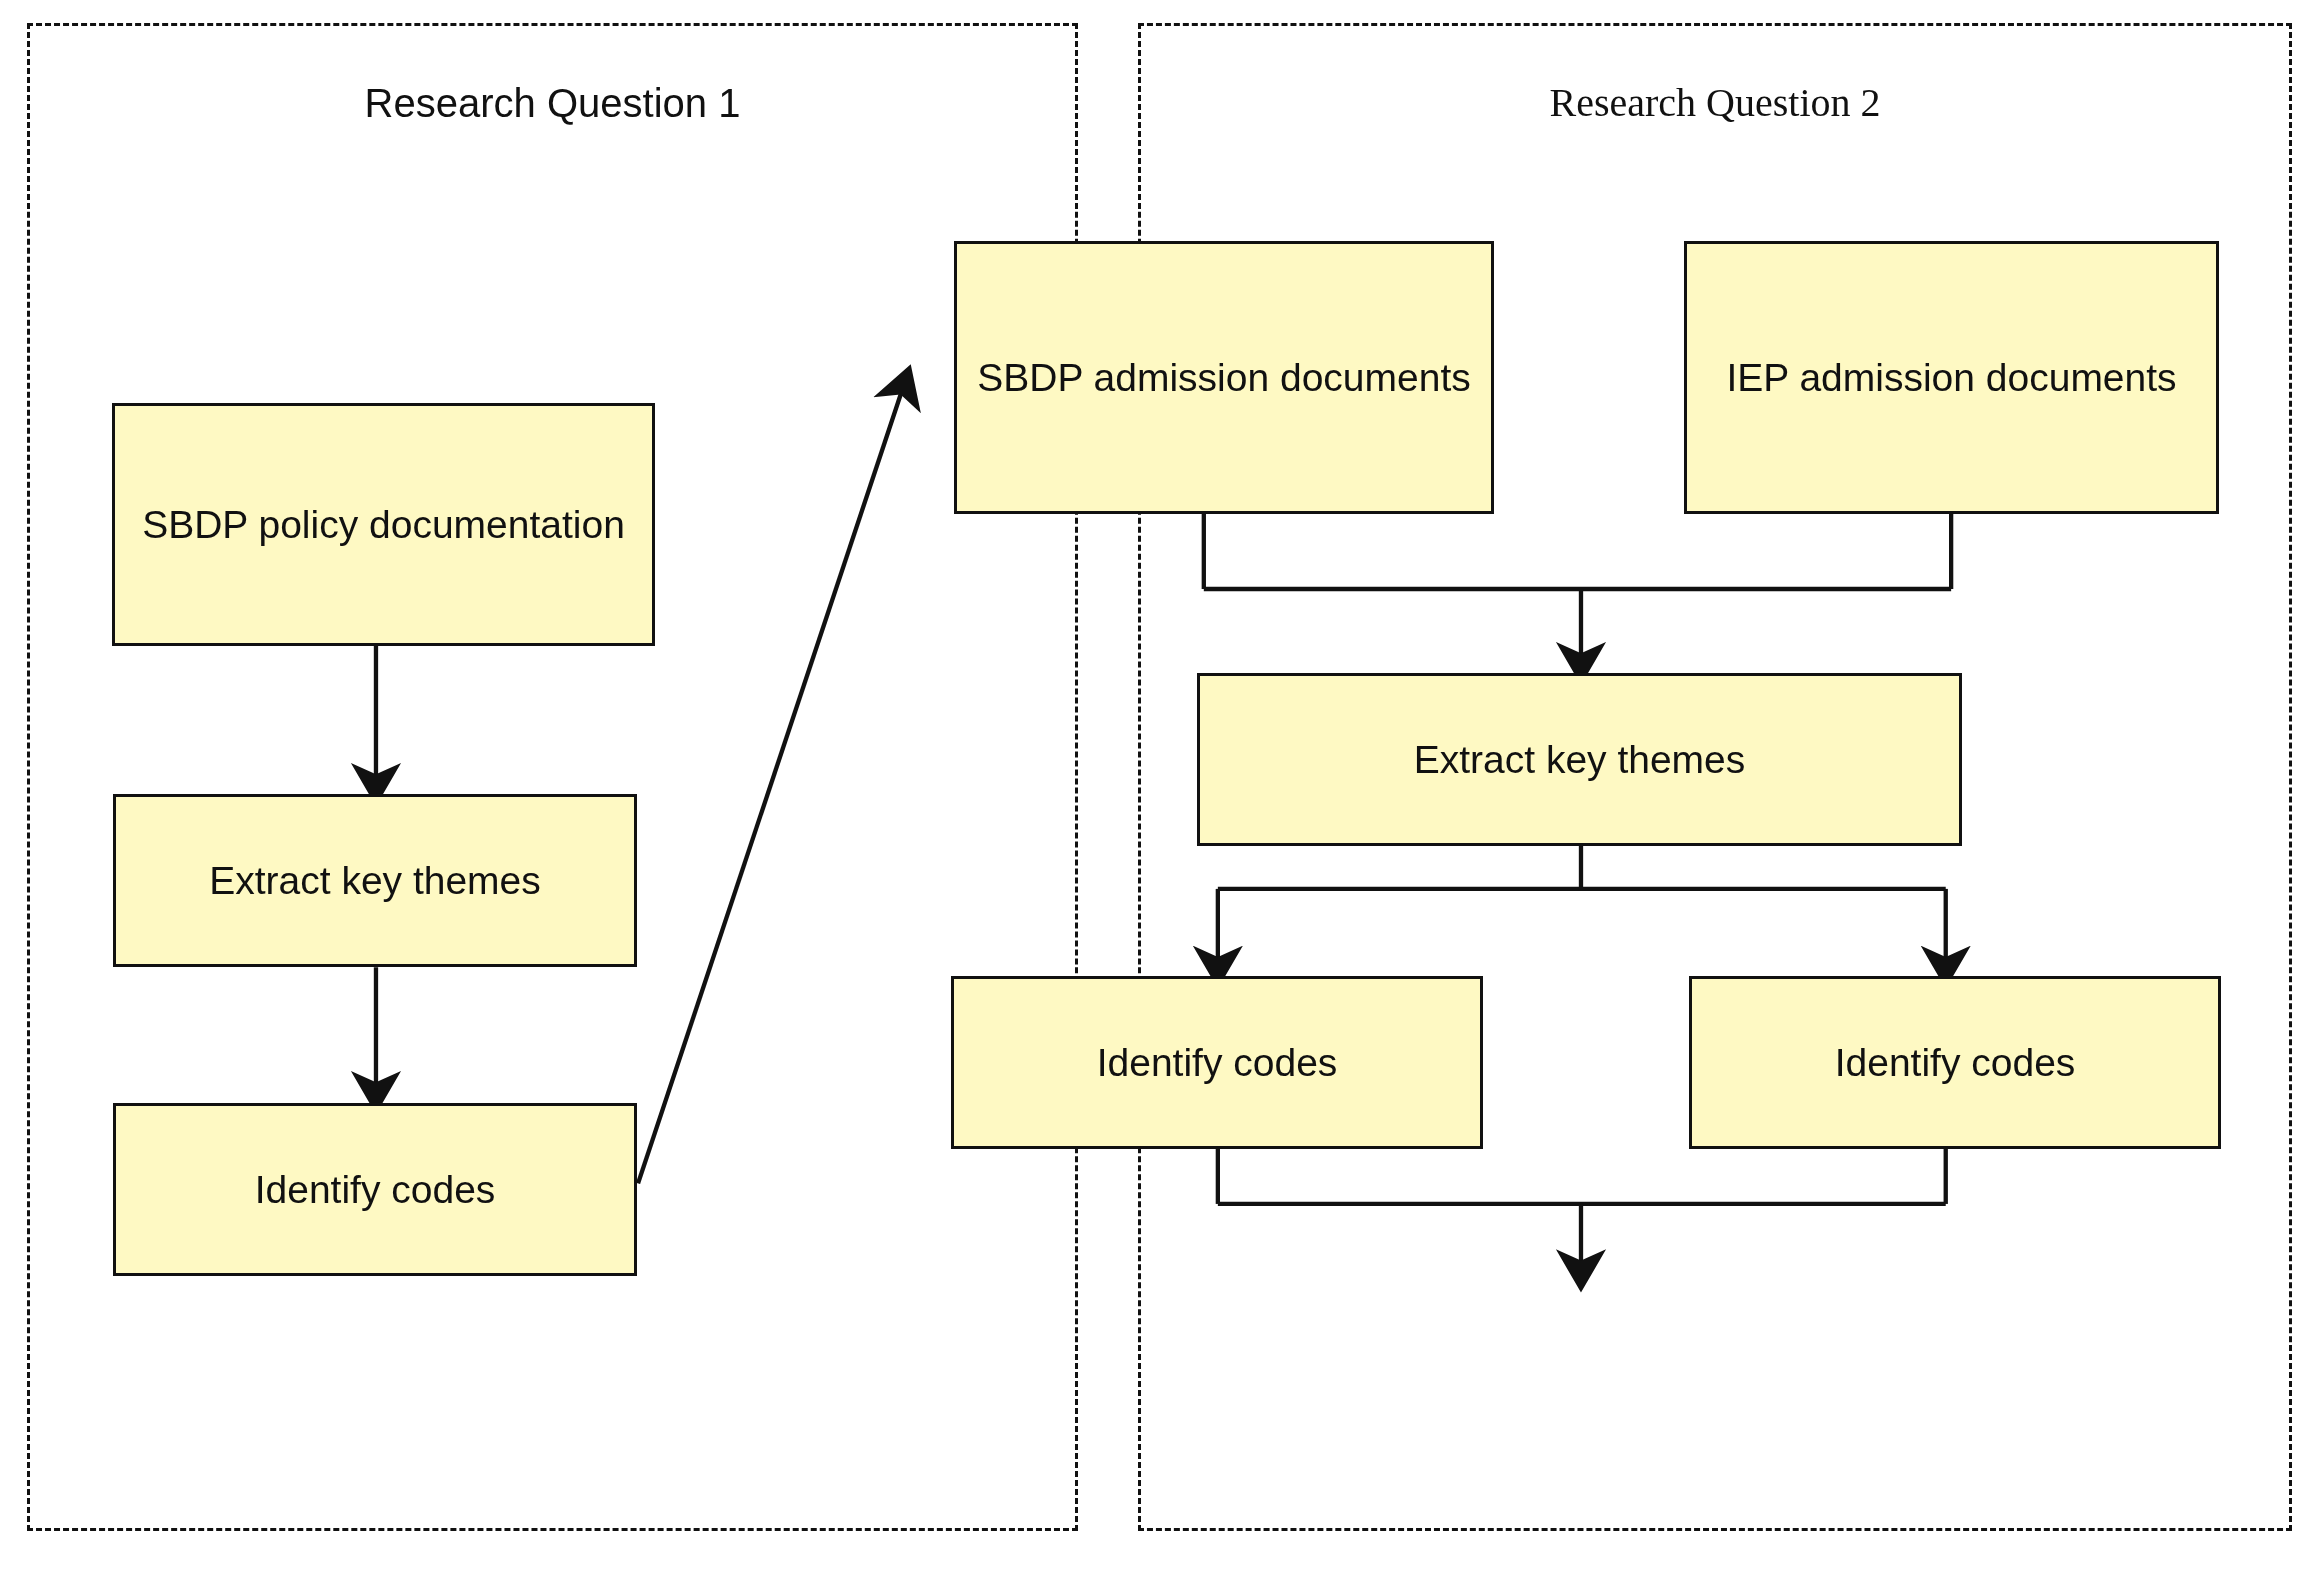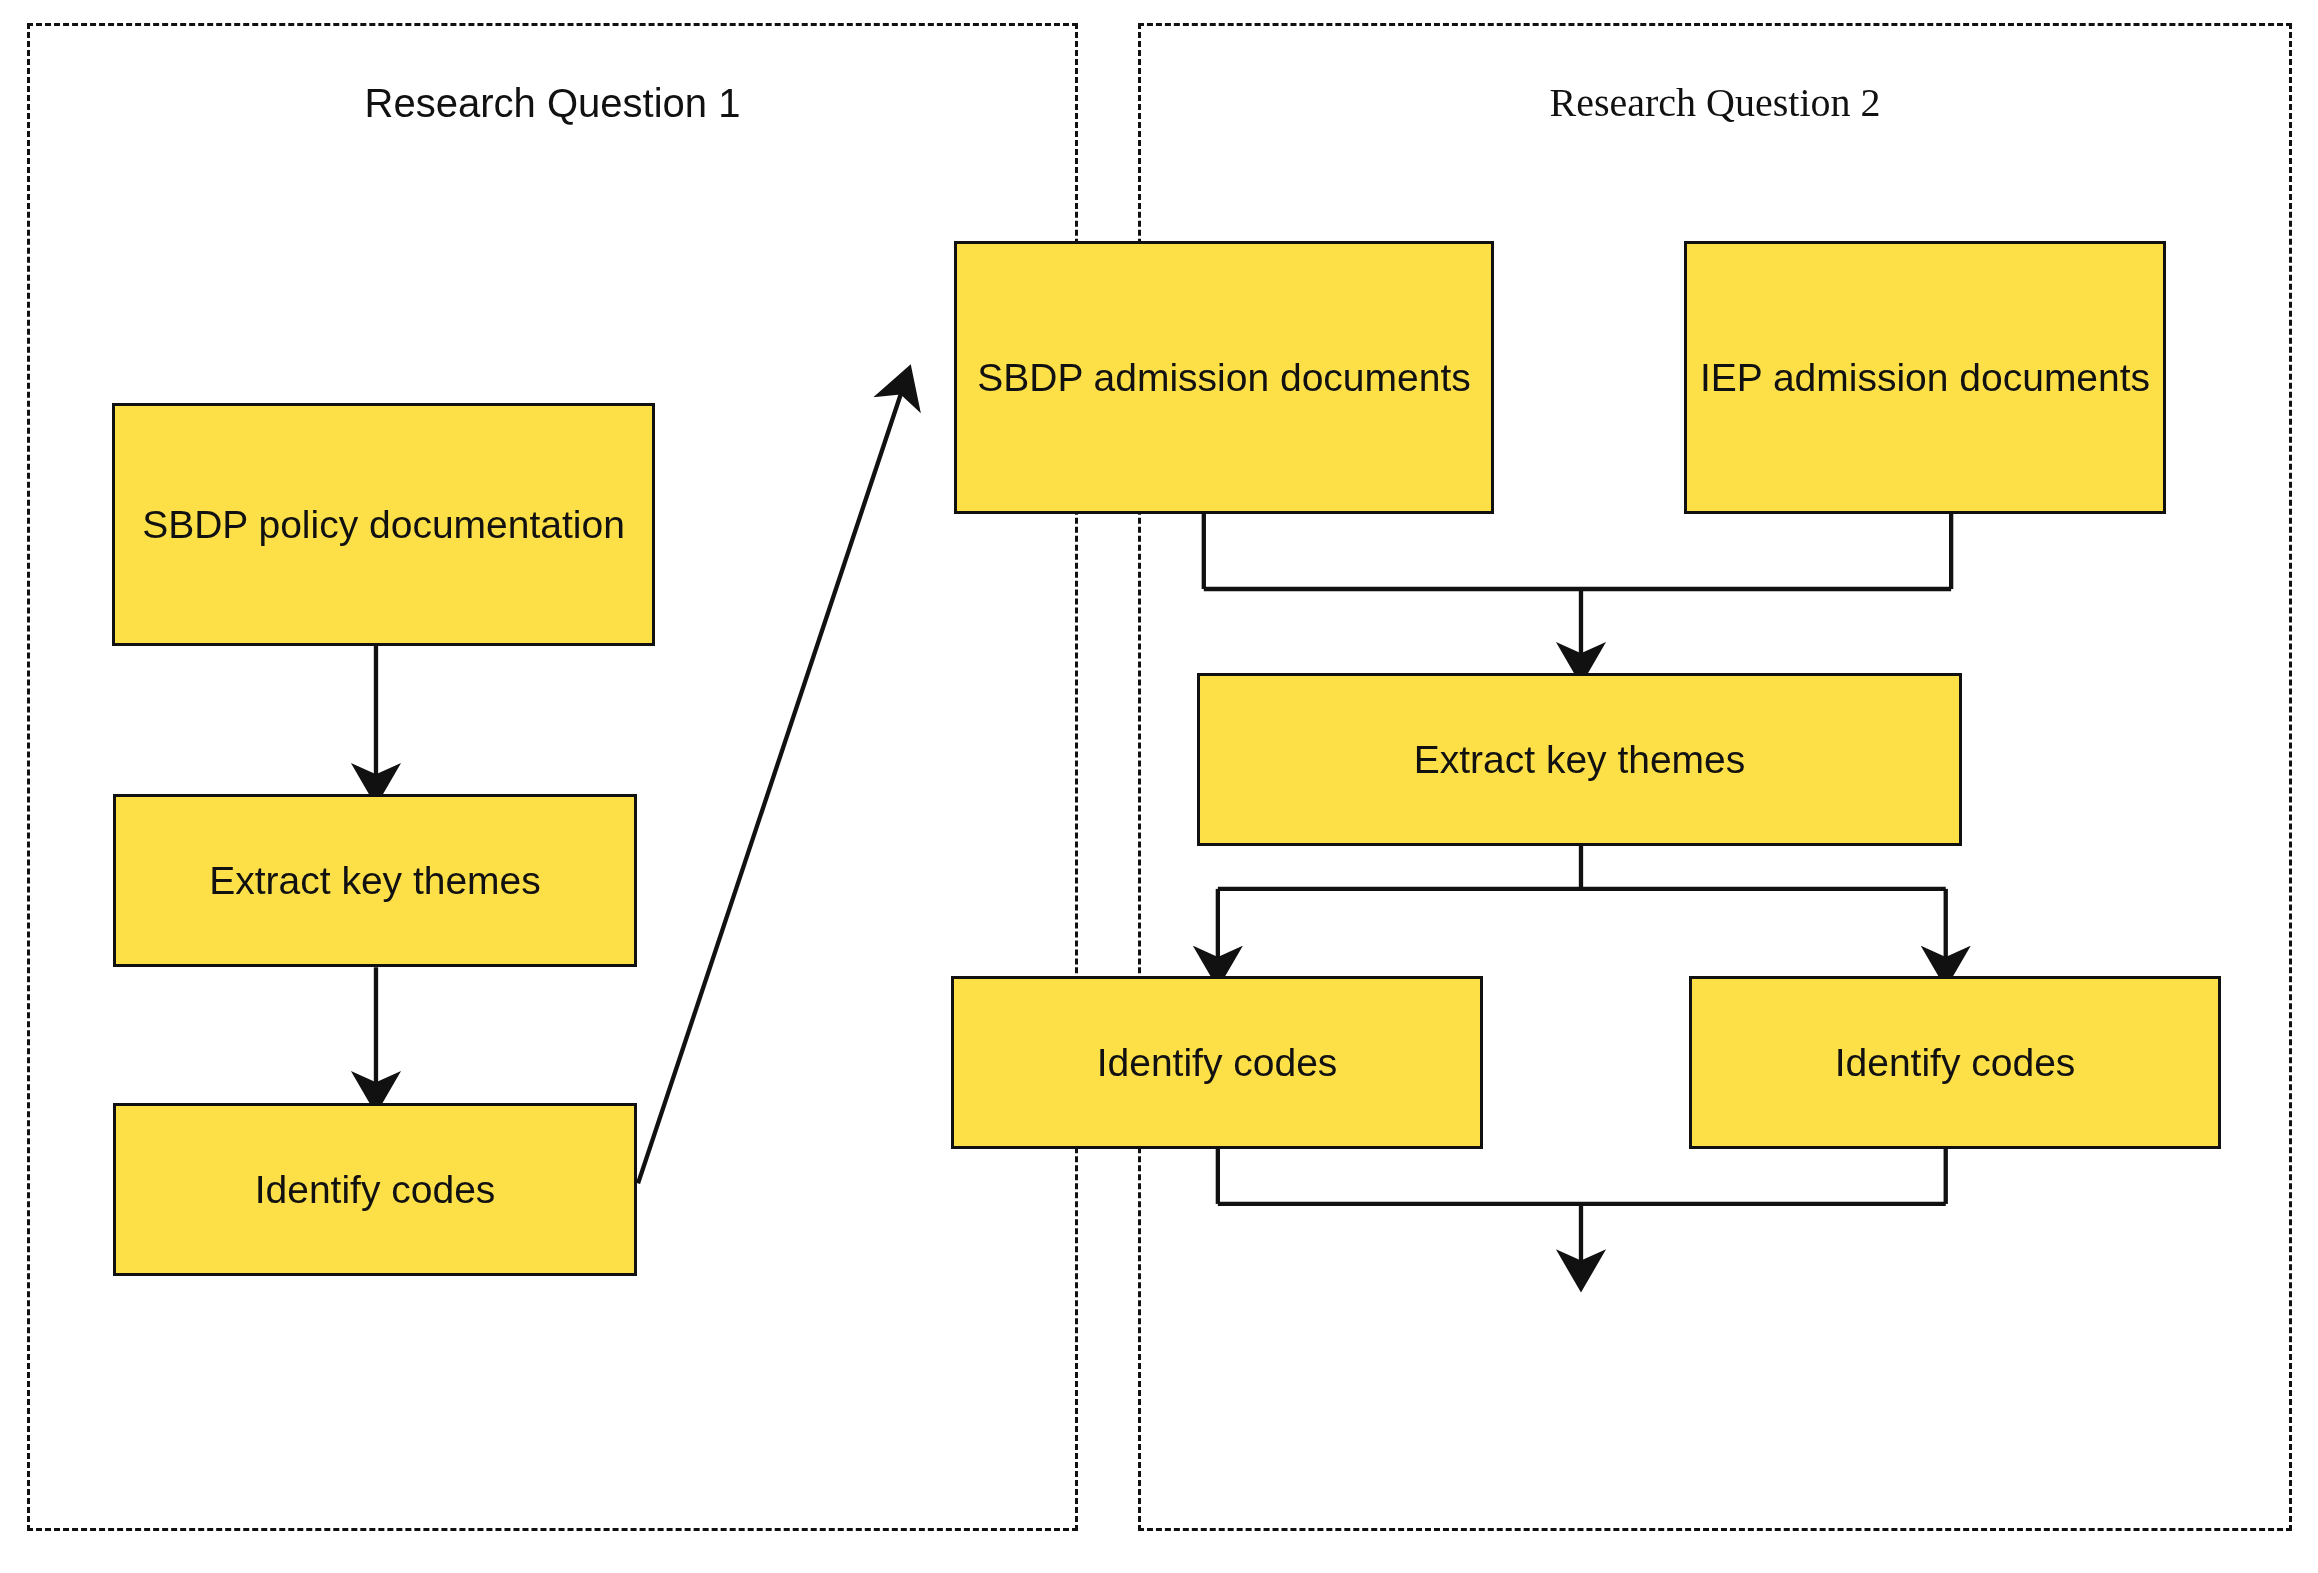--- a/index.html
+++ b/index.html
@@ -36,21 +36,21 @@
     font-size: 40px;
     color: #111111;
     white-space: nowrap;
     line-height: 1;
     margin-top: 24px;
   }
   .node {
     position: absolute;
     box-sizing: border-box;
     border: 3.8px solid #111111;
-    background: #fde047;
+    background: #fef9c3;
     display: flex;
     align-items: center;
     justify-content: center;
     text-align: center;
     color: #111111;
     font-size: 39px;
     line-height: 1.28;
     padding: 3.2px 7.6px;
   }
   .node span { display: block; }
@@ -106,21 +106,21 @@
   </div>
 
   <div class="node" style="left:113px; top:1103px; width:524px; height:173px;">
     <span>Identify codes</span>
   </div>
 
   <div class="node" style="left:954px; top:241px; width:540px; height:273px;">
     <span>SBDP admission documents</span>
   </div>
 
-  <div class="node" style="left:1684px; top:241px; width:482px; height:273px;">
+  <div class="node" style="left:1684px; top:241px; width:535px; height:273px;">
     <span>IEP admission documents</span>
   </div>
 
   <div class="node" style="left:1197px; top:673px; width:765px; height:173px;">
     <span>Extract key themes</span>
   </div>
 
   <div class="node" style="left:951px; top:976px; width:532px; height:173px;">
     <span>Identify codes</span>
   </div>

